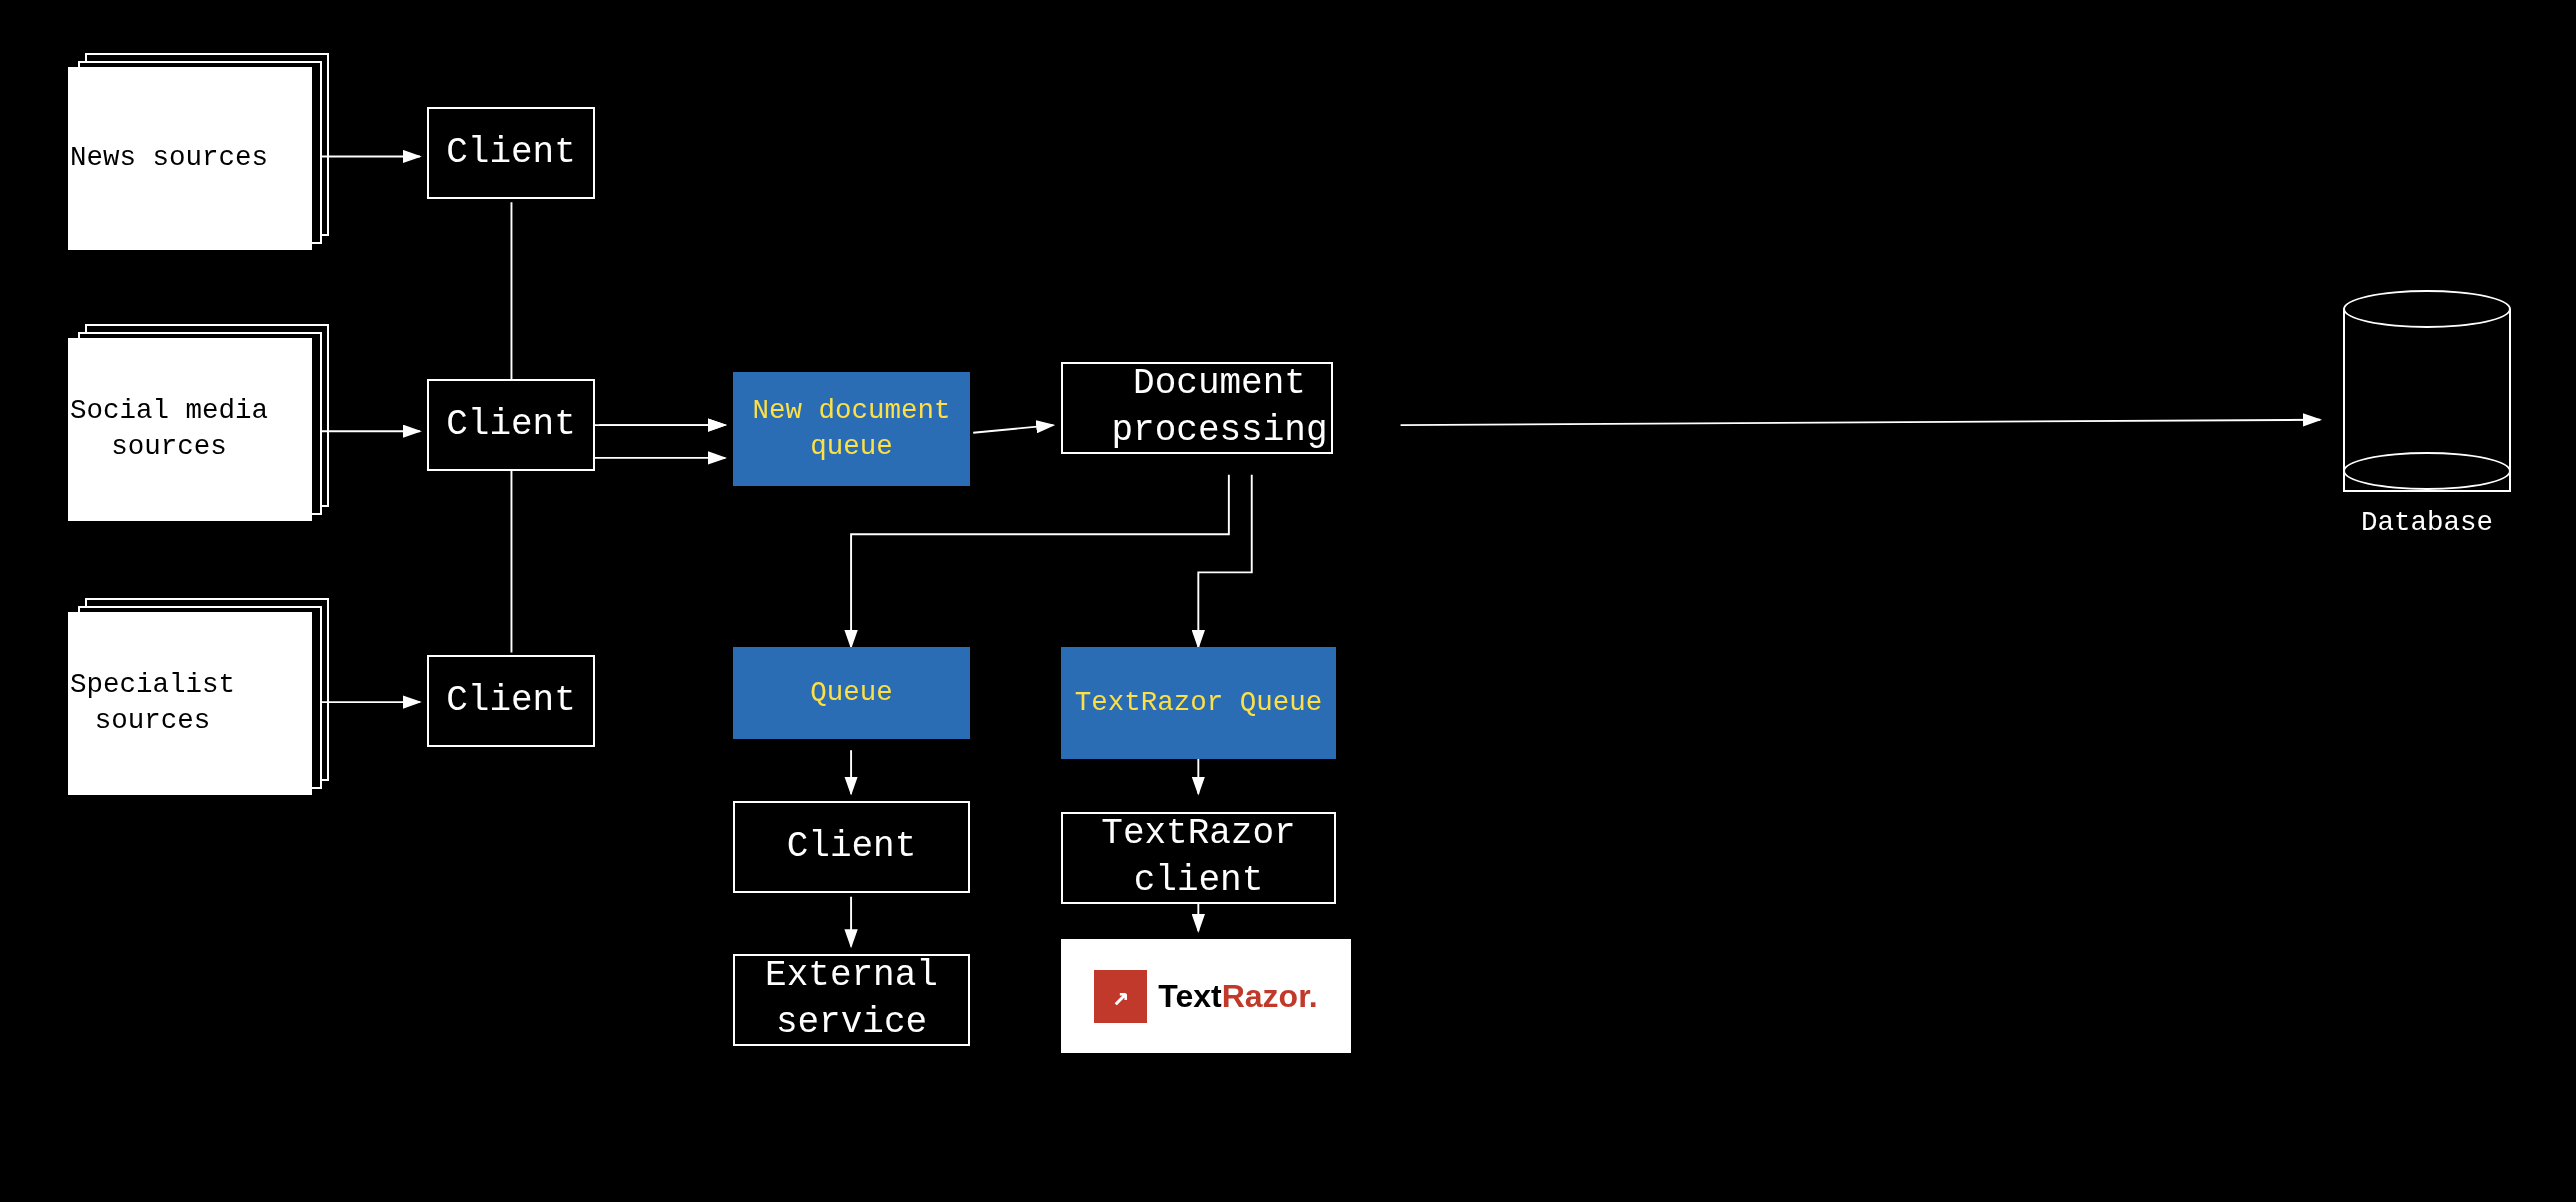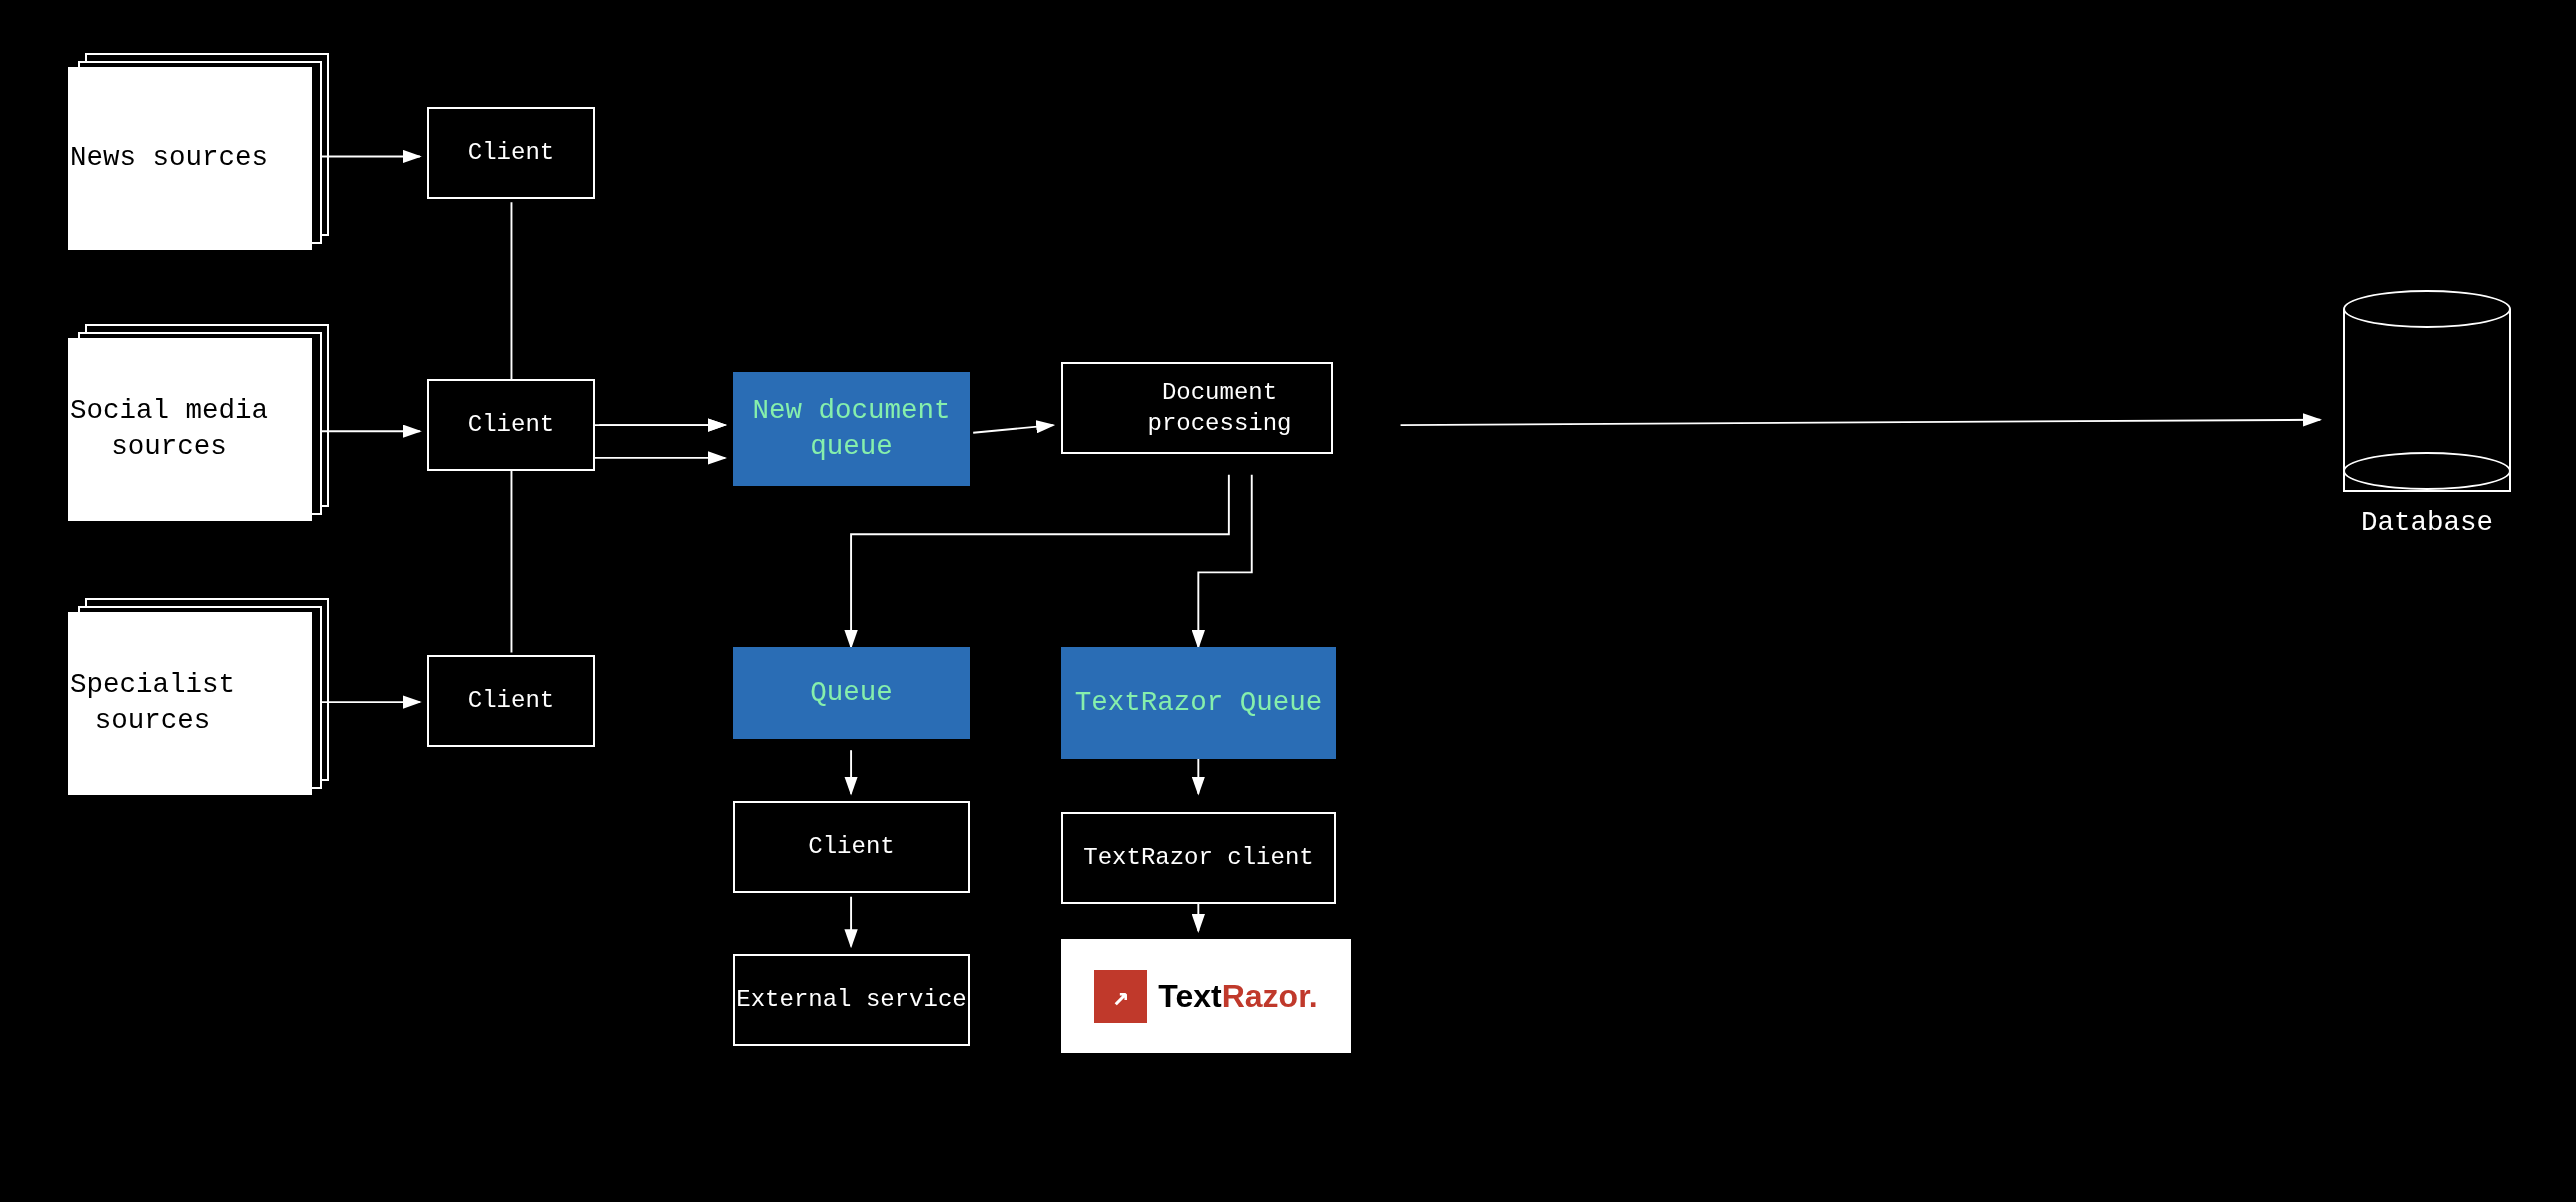--- a/index.html
+++ b/index.html
@@ -71,32 +71,32 @@
 
     
     .simple-box {
       position: absolute;
       border: 2.3px solid #fff;
       background: #000;
       color: #fff;
       display: flex;
       align-items: center;
       justify-content: center;
-      font-size: 24px;
+      font-size: 36px;
       font-weight: 400;
       text-align: center;
       line-height: 1.3;
     }
 
     
     .blue-box {
       position: absolute;
       border: 2.3px solid #2a6db5;
       background: #2a6db5;
-      color: #86efac;
+      color: #fde047;
       display: flex;
       align-items: center;
       justify-content: center;
       font-size: 27.5px;
       font-weight: 400;
       text-align: center;
       line-height: 1.3;
     }
 
     

